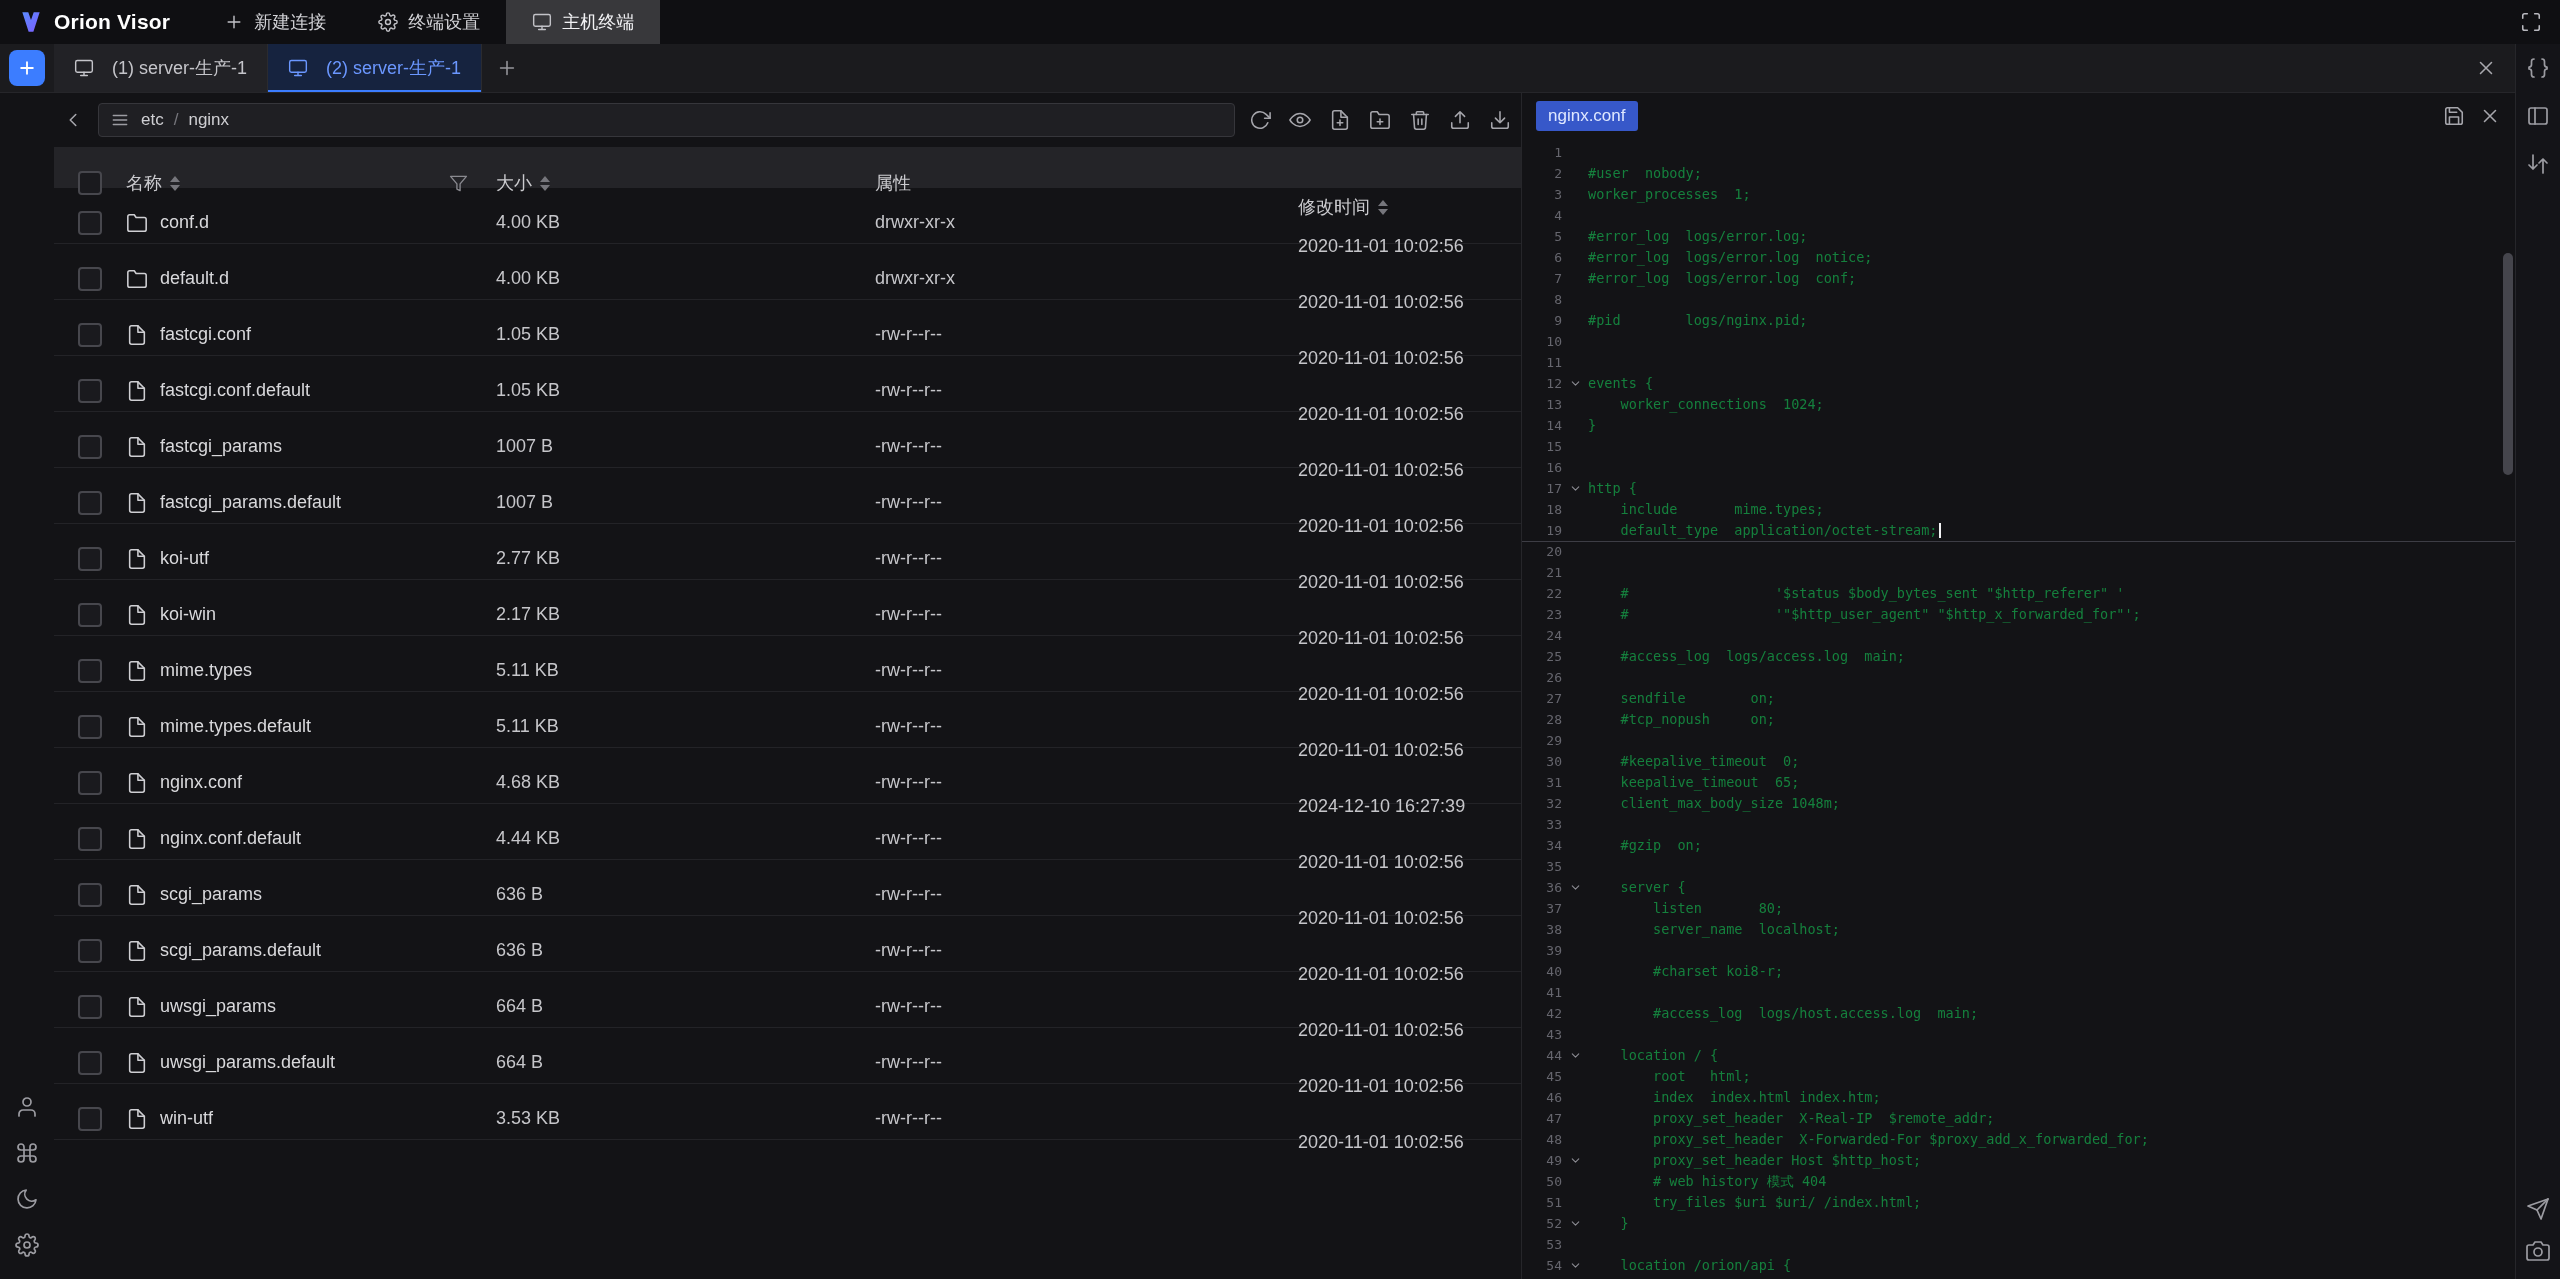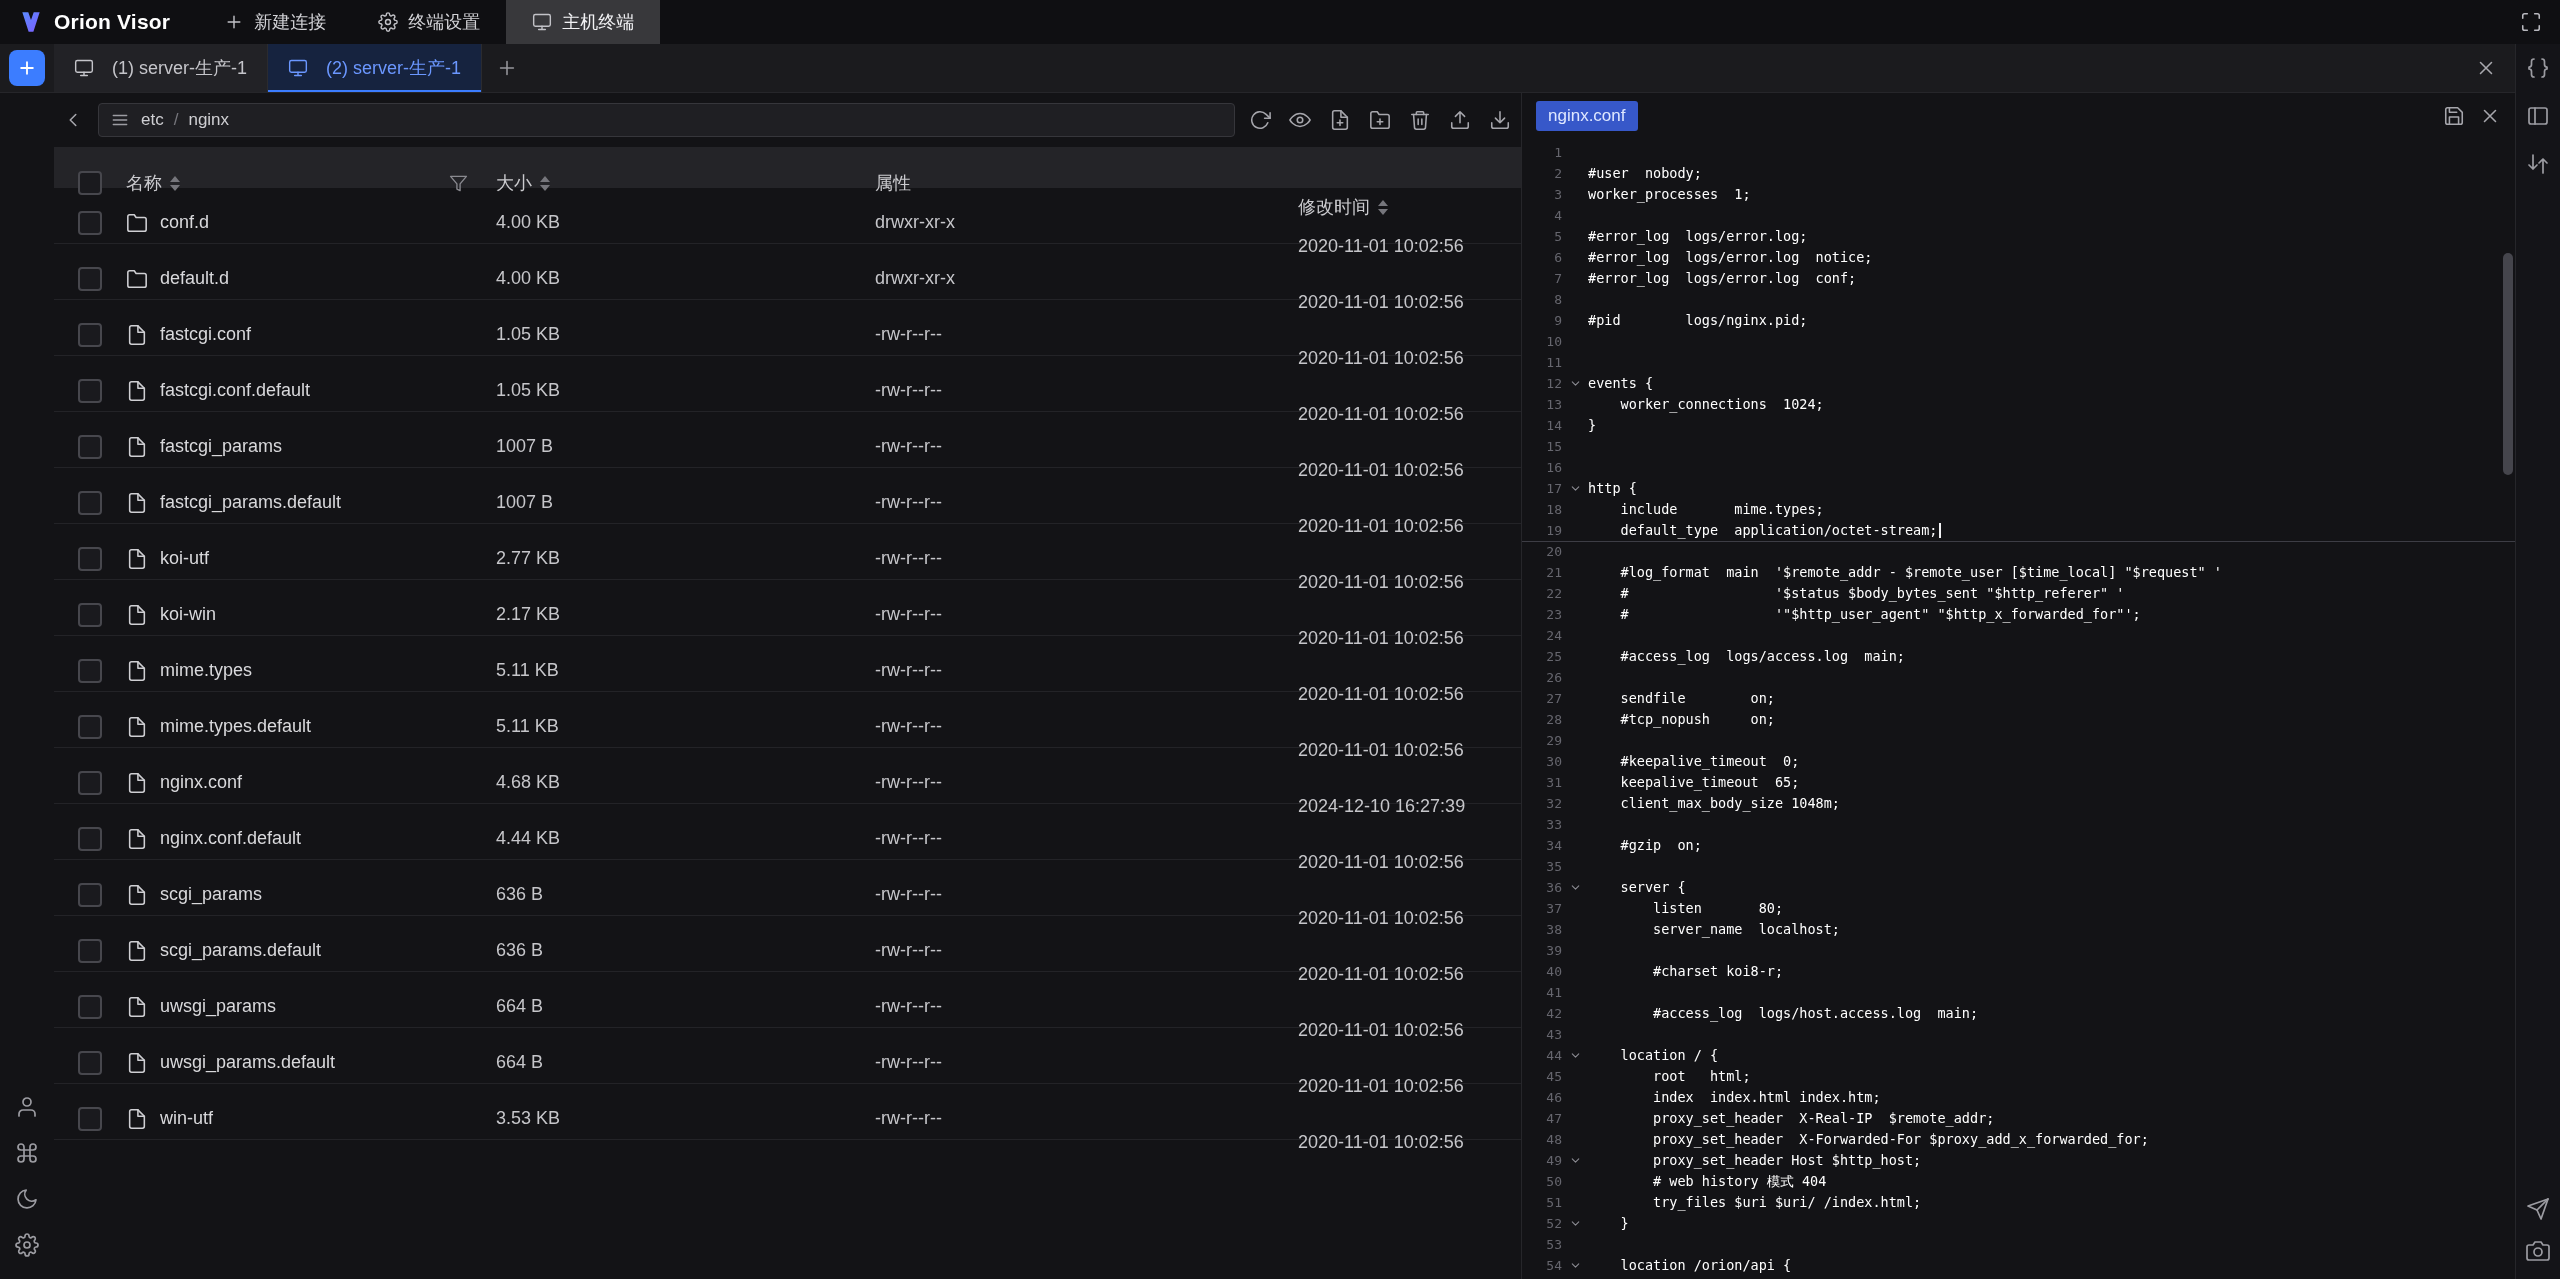--- a/index.html
+++ b/index.html
@@ -78,21 +78,21 @@
   .editor-panel { flex:0 0 994px; border-left:1px solid #26262a; background:#131316; display:flex; flex-direction:column; position:relative; }
   .editor-header { flex:0 0 46px; display:flex; align-items:center; gap:14px; padding:0 14px; }
   .file-tag { background:#3758c9; color:#dfe8ff; font-size:17px; padding:5px 12px; border-radius:3px; }
   .ed-btn { color:#a6a6ac; display:flex; cursor:pointer; }
   .code-area { flex:1; overflow:hidden; font-family:"DejaVu Sans Mono","Liberation Mono",monospace; font-size:13.5px; line-height:21px; padding-top:3px; }
   .code-line { display:flex; height:21px; align-items:center; }
   .code-line.active { box-shadow:0 1px 0 0 #3d3d45; }
   .ln { flex:0 0 40px; text-align:right; color:#66666e; font-size:13px; }
   .fold { flex:0 0 26px; display:flex; align-items:center; justify-content:center; color:#8b8b92; cursor:pointer; }
   .fold .ic { width:13px; height:13px; stroke-width:2; }
-  .code-text { white-space:pre; color:#ffffff; }
+  .code-text { white-space:pre; color:#15803d; }
   .cursor { display:inline-block; width:2px; height:15px; background:#f2f2f4; margin-left:1px; vertical-align:-3px; }
   .editor-scrollbar { position:absolute; right:2px; top:160px; width:10px; height:222px; background:#45454c; border-radius:5px; cursor:pointer; }
 
   
   .right-rail { flex:0 0 45px; background:#141418; border-left:1px solid #26262a; display:flex; flex-direction:column; align-items:center; color:#9c9ca2; padding-top:12px; gap:24px; }
   .right-rail .bottom { margin-top:auto; display:flex; flex-direction:column; align-items:center; gap:18px; padding-bottom:16px; }
   .right-rail .ic { width:24px; height:24px; }
   .left-rail .ic { width:24px; height:24px; }
 </style>
 </head>
@@ -890,21 +890,20 @@
     <span class="code-text"></span>
   </div>
 
   <div class="code-line">
     <span class="ln">21</span>
     <span class="fold invisible">
                   <svg class="ic">
                     <use href="#i-chev-down"></use>
                   </svg>
                 </span>
-    <span class="code-text">    #log_format  main  '$remote_addr - $remote_user [$time_local] "$request" '</span>
   </div>
 
   <div class="code-line">
     <span class="ln">22</span>
     <span class="fold invisible">
                   <svg class="ic">
                     <use href="#i-chev-down"></use>
                   </svg>
                 </span>
     <span class="code-text">    #                  '$status $body_bytes_sent "$http_referer" '</span>

